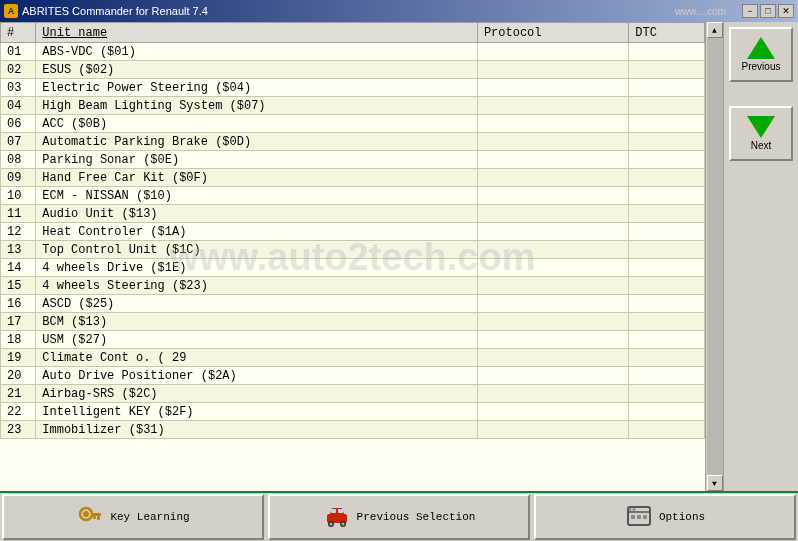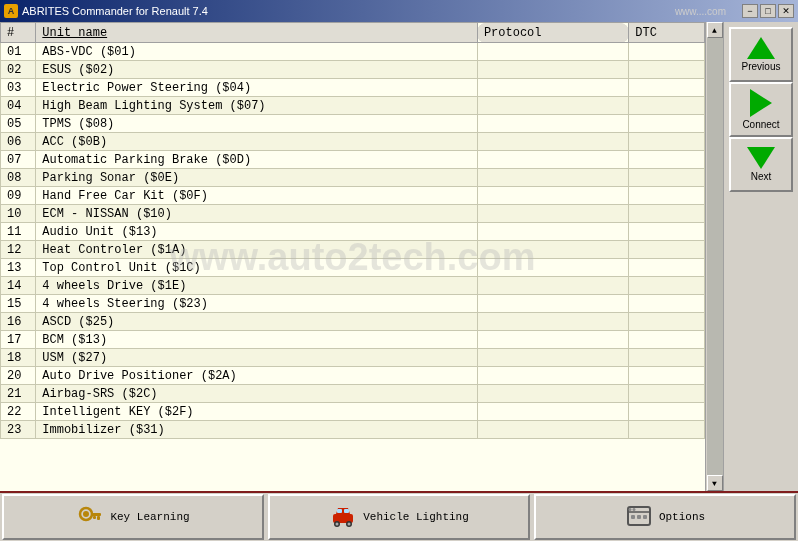--- a/index.html
+++ b/index.html
@@ -104,21 +104,21 @@
       height: 18px;
       background: #fffff0;
     }
 
     .data-table tr:nth-child(even) td {
       background: #f5f5e0;
     }
 
     .col-num { width: 28px; }
     .col-name { width: 350px; text-decoration: underline; }
-    .col-protocol { width: 120px; border-radius: 9px; }
+    .col-protocol { width: 120px; }
     .col-dtc { width: 60px; }
 
     
     .scrollbar-area {
       width: 18px;
       background: #d4d0c8;
       display: flex;
       flex-direction: column;
       align-items: center;
       border-left: 1px solid #a0a0a0;
@@ -144,21 +144,21 @@
     }
 
     
     .right-panel {
       width: 75px;
       background: #d4d0c8;
       display: flex;
       flex-direction: column;
       align-items: center;
       padding: 5px 4px;
-      gap: 0;
+      gap: 24px;
       border-left: 1px solid #a0a0a0;
     }
 
     .nav-btn {
       width: 64px;
       height: 55px;
       background: #d4d0c8;
       border: 2px solid;
       border-top-color: #fff;
       border-left-color: #fff;
@@ -214,21 +214,21 @@
       white-space: nowrap;
       pointer-events: none;
       font-family: Arial, sans-serif;
       z-index: 10;
     }
 
     
     .bottom-toolbar {
       height: 50px;
       background: #d4d0c8;
-      border-top: 2px solid #7f1d1d;
+      border-top: 2px solid #15803d;
       display: flex;
       align-items: center;
     }
 
     .toolbar-btn {
       flex: 1;
       height: 46px;
       background: #d4d0c8;
       border: 2px solid;
       border-top-color: #fff;
@@ -303,26 +303,20 @@
             <td></td>
             <td></td>
           </tr>
           <tr>
             <td>04</td>
             <td>High Beam Lighting System ($07)</td>
             <td></td>
             <td></td>
           </tr>
           <tr>
-            <td>05</td>
-            <td>TPMS ($08)</td>
-            <td></td>
-            <td></td>
-          </tr>
-          <tr>
             <td>06</td>
             <td>ACC ($0B)</td>
             <td></td>
             <td></td>
           </tr>
           <tr>
             <td>07</td>
             <td>Automatic Parking Brake ($0D)</td>
             <td></td>
             <td></td>
@@ -383,20 +377,26 @@
           </tr>
           <tr>
             <td>17</td>
             <td>BCM ($13)</td>
             <td></td>
             <td></td>
           </tr>
           <tr>
             <td>18</td>
             <td>USM ($27)</td>
+            <td></td>
+            <td></td>
+          </tr>
+          <tr>
+            <td>19</td>
+            <td>Climate Cont o. ( 29</td>
             <td></td>
             <td></td>
           </tr>
           <tr>
             <td>20</td>
             <td>Auto Drive Positioner ($2A)</td>
             <td></td>
             <td></td>
           </tr>
           <tr>
@@ -424,24 +424,20 @@
   <div class="scrollbar-area">
     <div class="scroll-btn">▲</div>
     <div class="scroll-track"></div>
     <div class="scroll-btn">▼</div>
   </div>
 
   <div class="right-panel">
     <div class="nav-btn">
       <div class="arrow-up"></div>
       <span class="nav-btn-label">Previous</span>
-    </div>
-    <div class="nav-btn">
-      <div class="arrow-right"></div>
-      <span class="nav-btn-label">Connect</span>
     </div>
     <div class="nav-btn">
       <div class="arrow-down"></div>
       <span class="nav-btn-label">Next</span>
     </div>
   </div>
 </div>
 
 <div class="bottom-toolbar">
 
@@ -464,21 +460,21 @@
         <rect x="4" y="10" width="20" height="9" rx="2" fill="#cc2200"></rect>
         <polygon points="7,10 9,4 19,4 21,10" fill="#cc2200"></polygon>
         <rect x="8" y="5" width="5" height="4" rx="1" fill="#aaddff"></rect>
         <rect x="15" y="5" width="5" height="4" rx="1" fill="#aaddff"></rect>
         <circle cx="8" cy="20" r="3" fill="#333"></circle>
         <circle cx="8" cy="20" r="1.5" fill="#aaa"></circle>
         <circle cx="20" cy="20" r="3" fill="#333"></circle>
         <circle cx="20" cy="20" r="1.5" fill="#aaa"></circle>
       </svg>
     </div>
-    <span>Vehicle Lighting</span>
+    <span>Previous Selection</span>
   </div>
 
 
   <div class="toolbar-btn">
     <div class="btn-icon">
       <svg width="28" height="28" viewBox="0 0 28 28">
         <rect x="3" y="4" width="22" height="18" rx="2" fill="none" stroke="#555" stroke-width="2"></rect>
         <line x1="3" y1="9" x2="25" y2="9" stroke="#555" stroke-width="1.5"></line>
         <rect x="6" y="12" width="4" height="4" rx="1" fill="#888"></rect>
         <rect x="12" y="12" width="4" height="4" rx="1" fill="#888"></rect>

